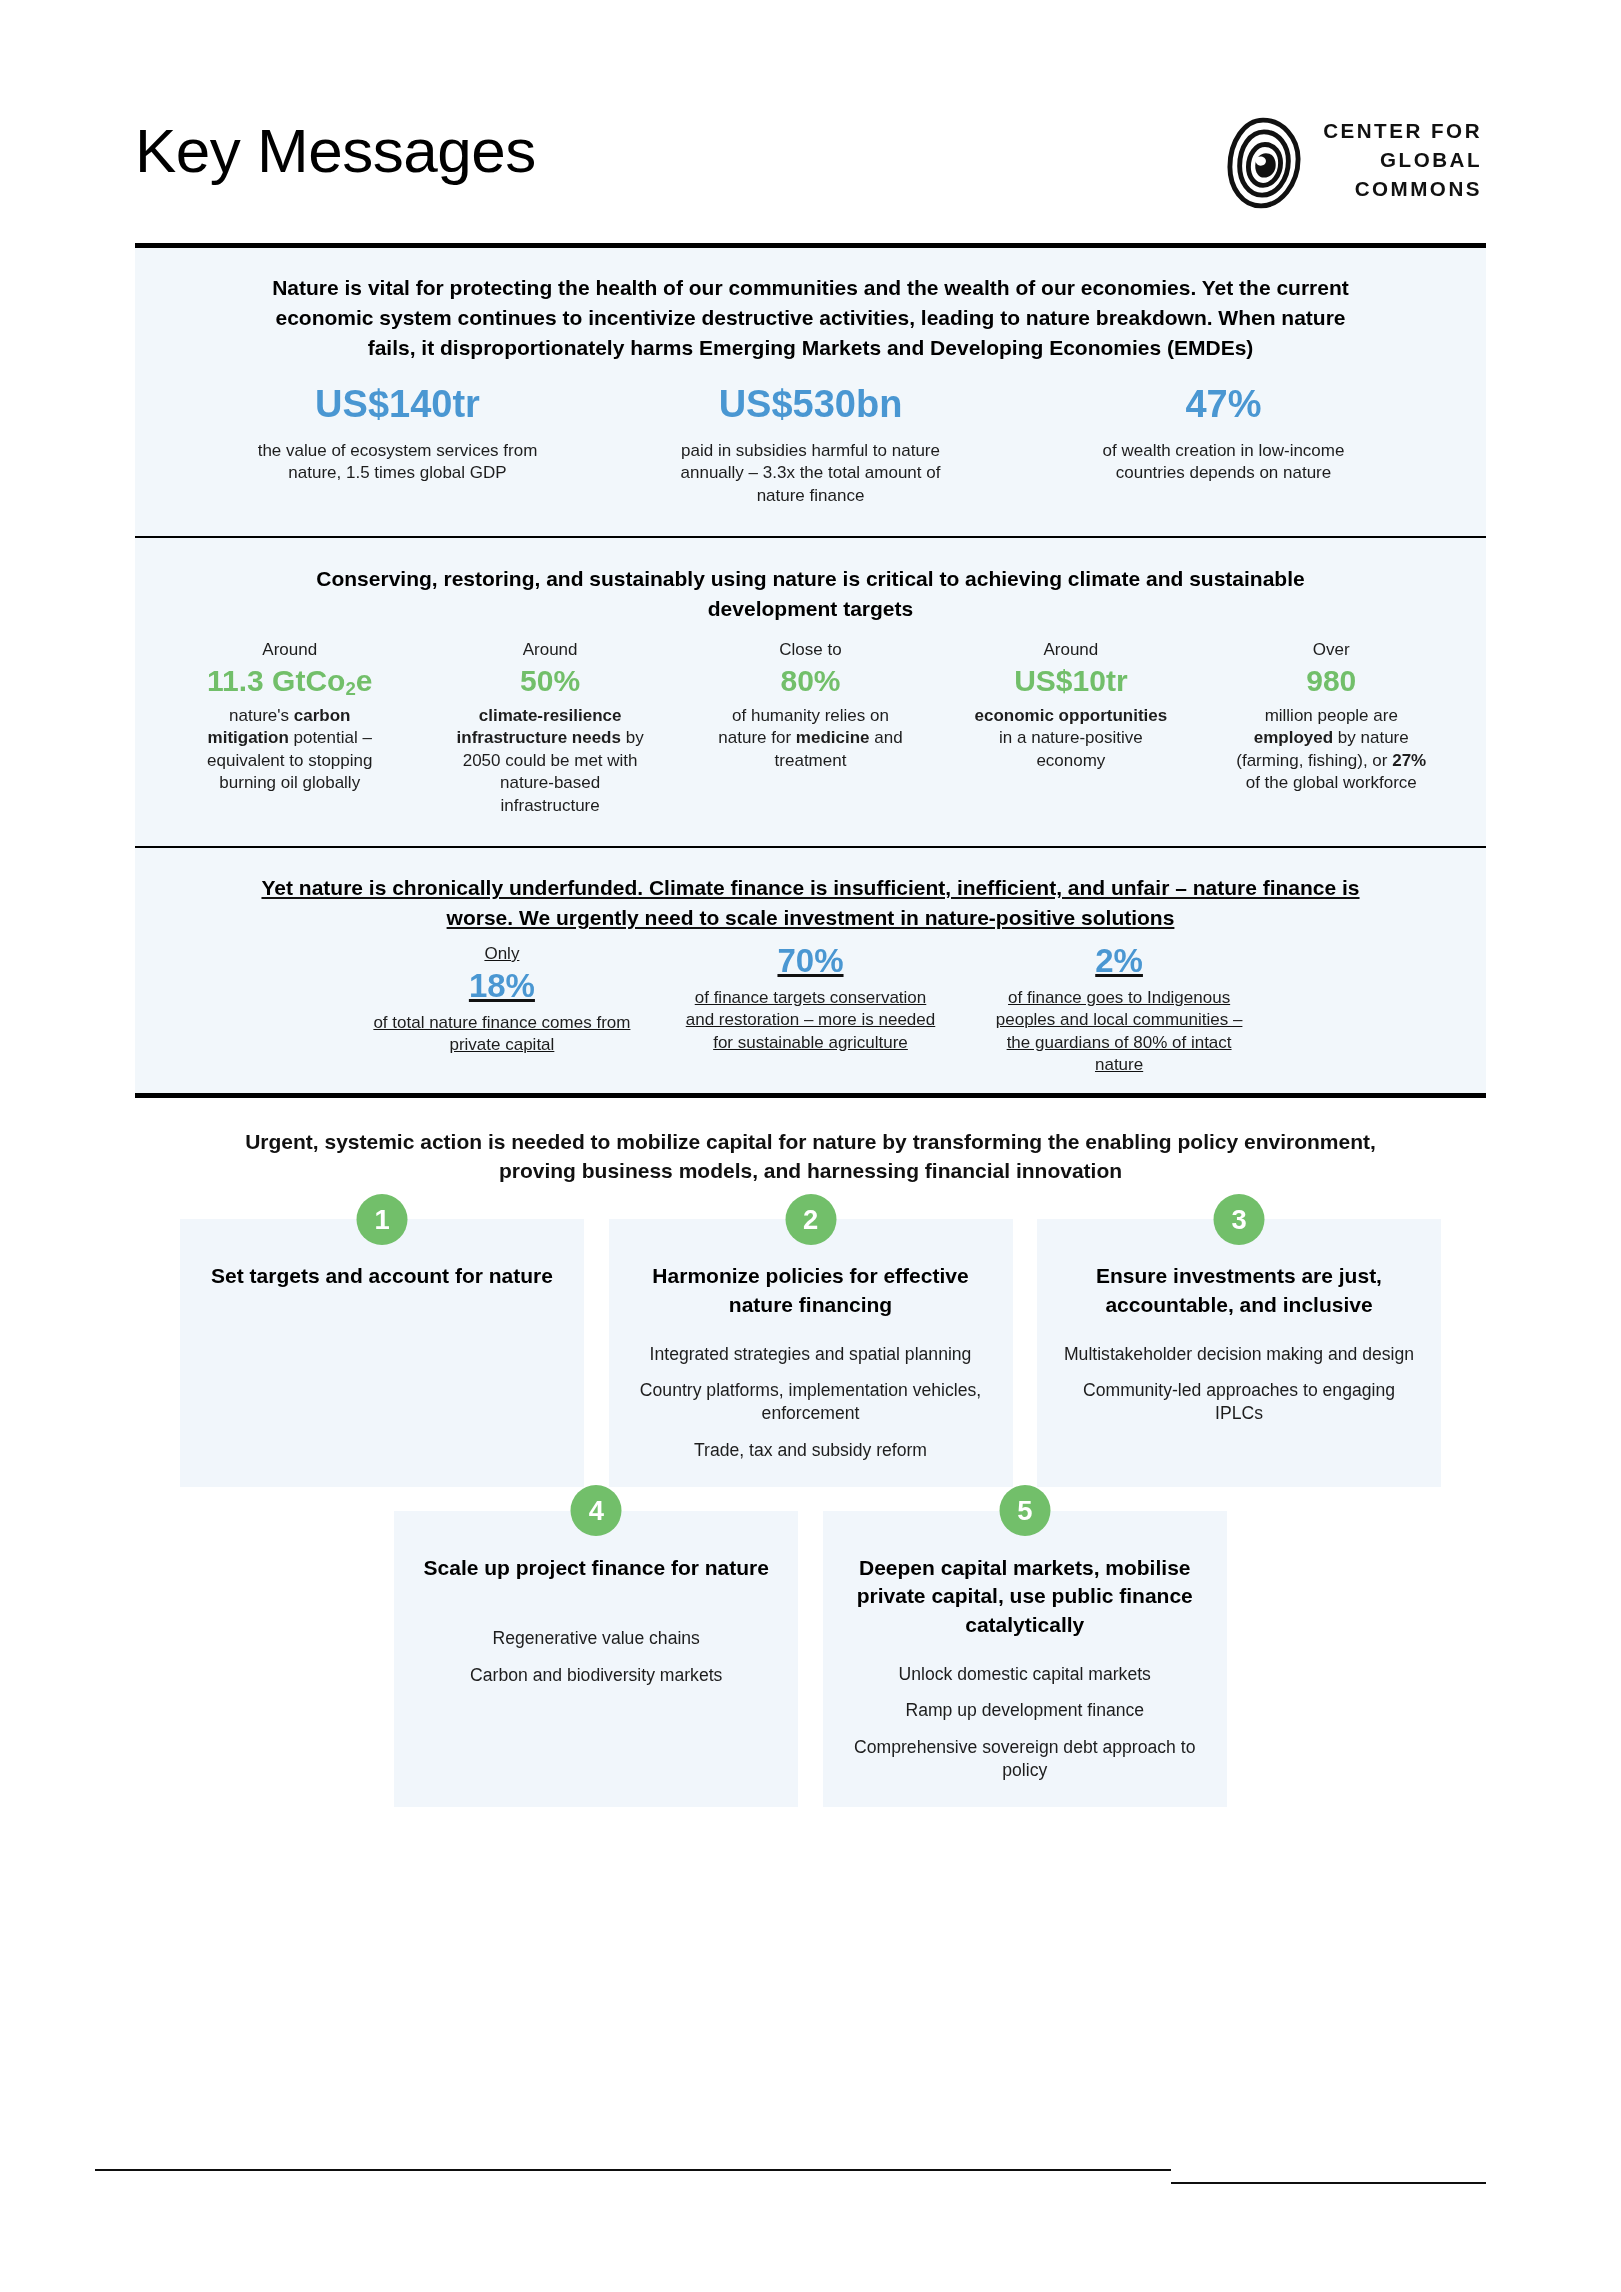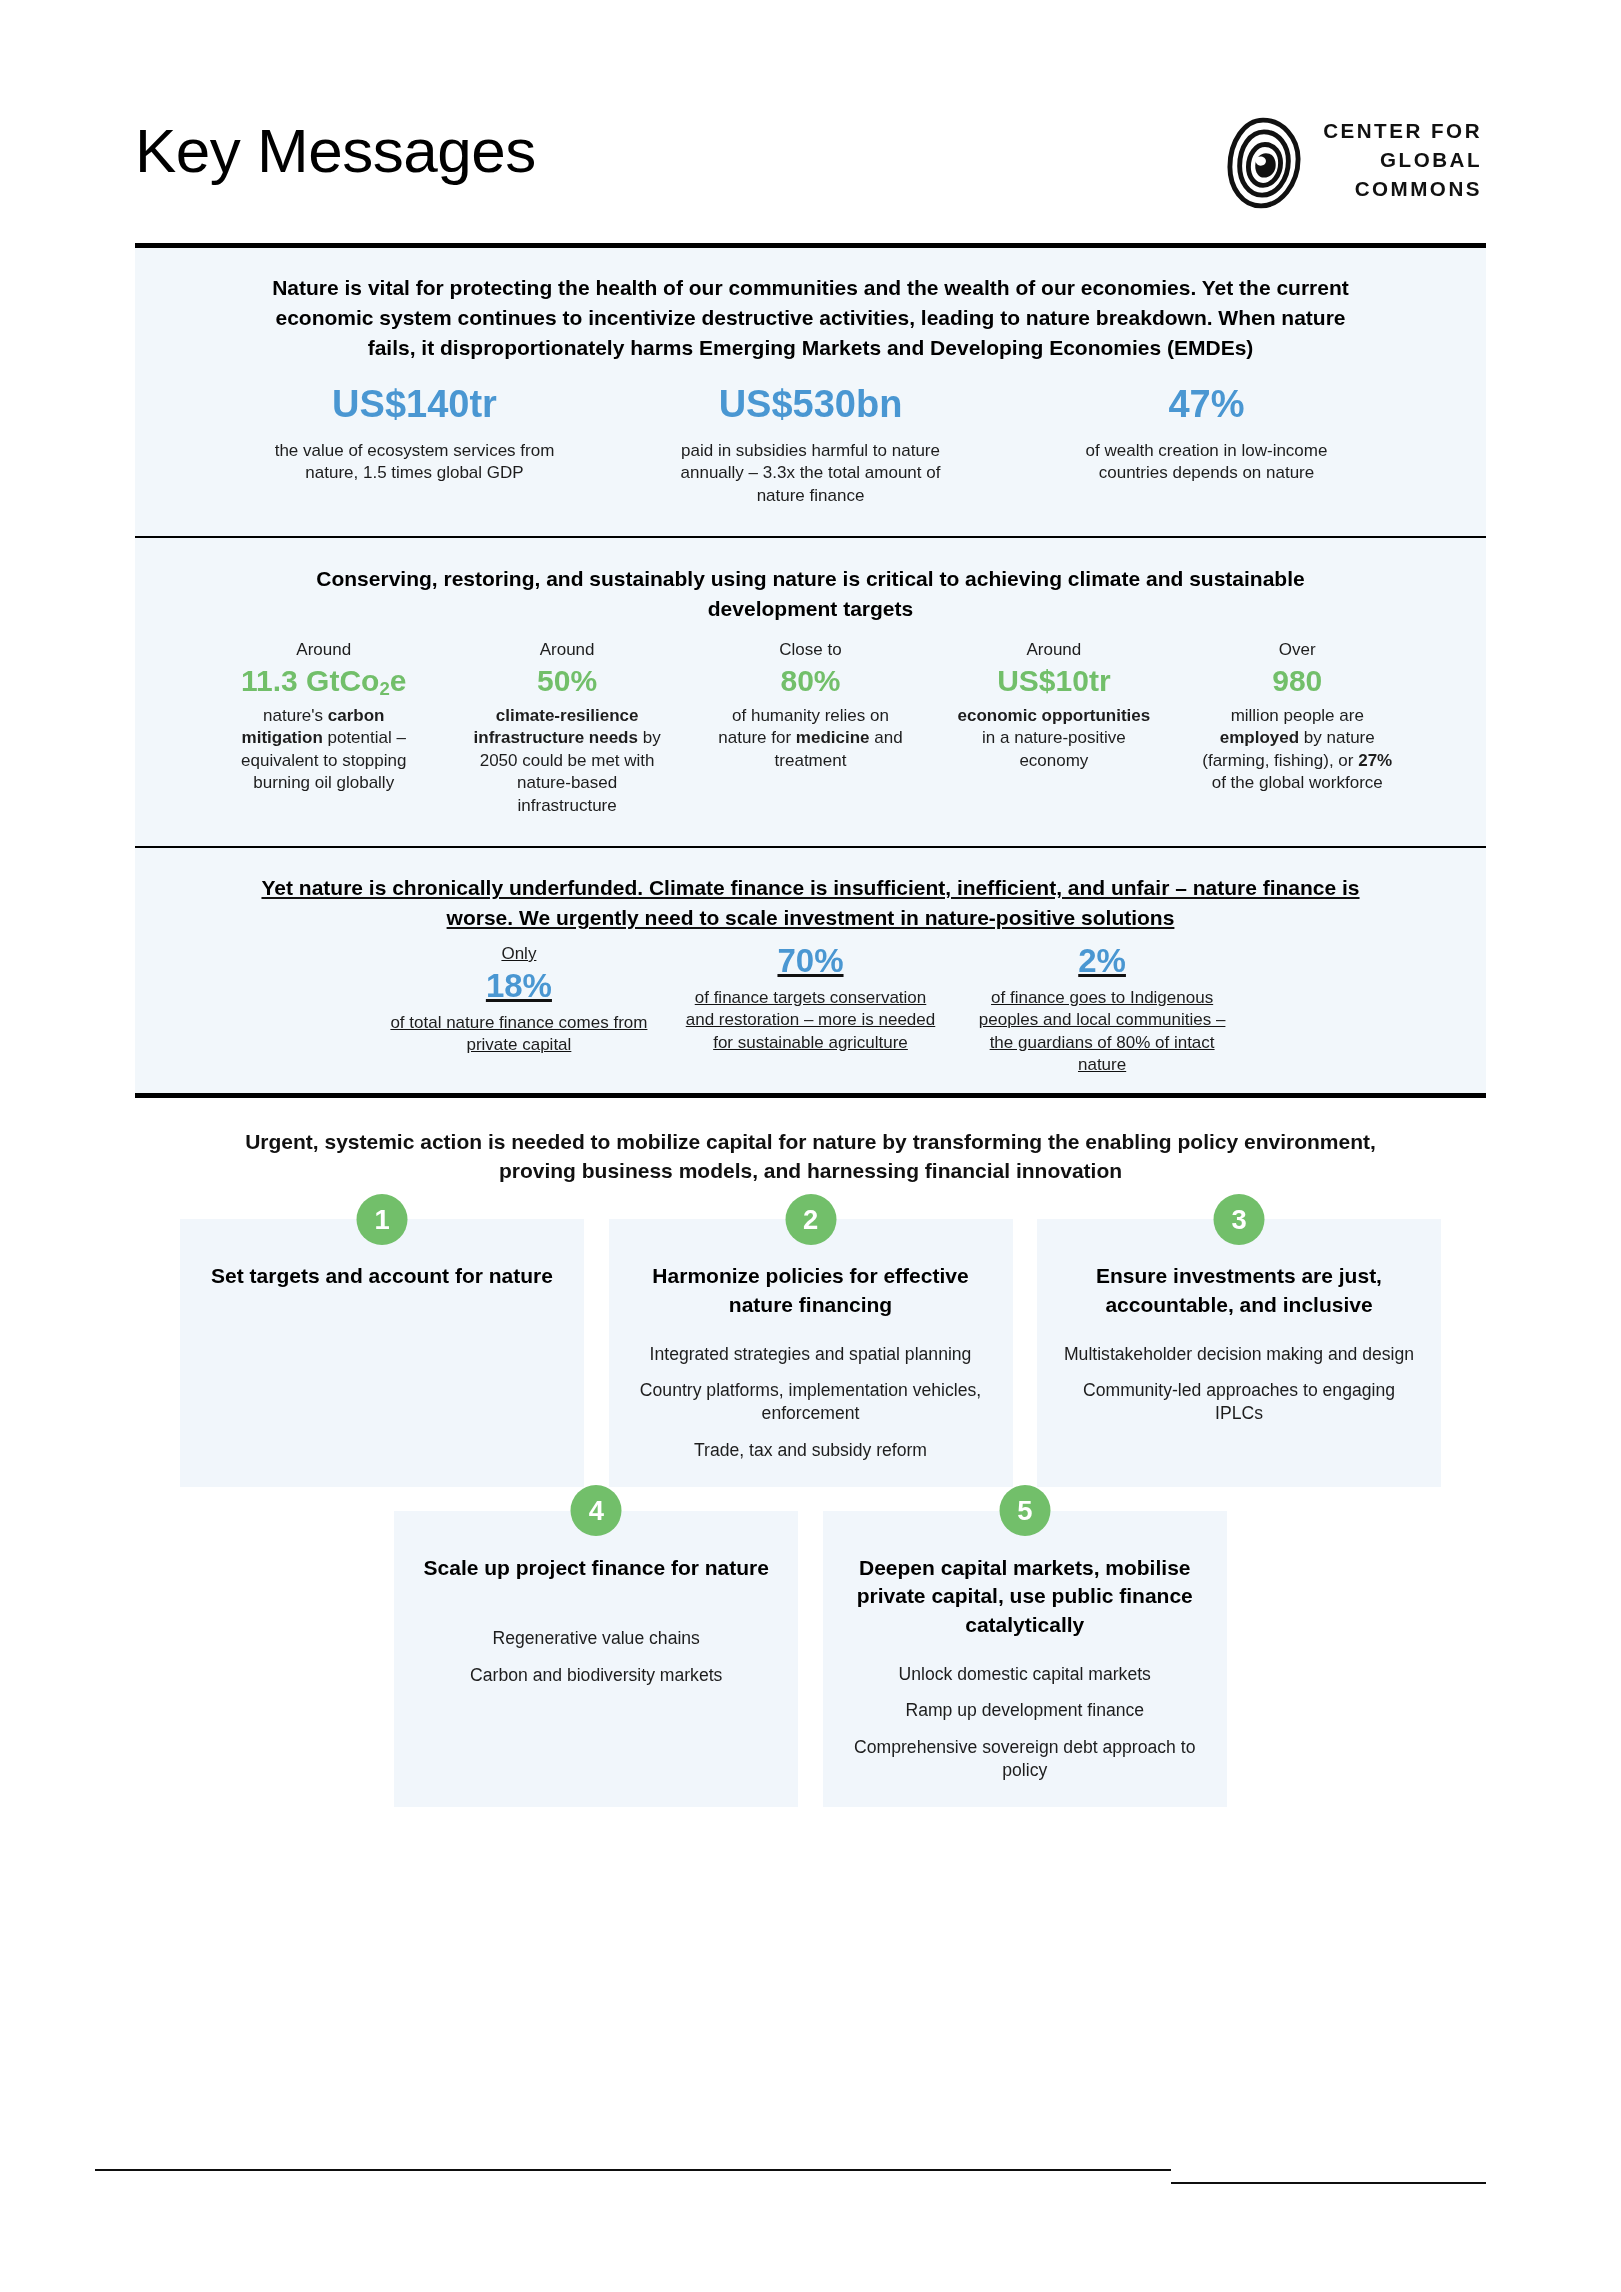--- a/index.html
+++ b/index.html
@@ -71,20 +71,21 @@
   }
   .panel-heading.w1 { max-width: 1098px; }
   .panel-heading.w2 { max-width: 1000px; }
   .panel-heading.w3 { max-width: 1157px; }
 
   
   .stats {
     display: flex;
     justify-content: center;
     align-items: flex-start;
+    gap: 17px;
   }
   .stat { text-align: center; padding: 0 5.9px; }
   .stat-pre {
     font-size: 17px;
     font-weight: 400;
     line-height: 1.35;
     color: #1d1d1d;
     margin-bottom: 2px;
   }
   .stat-value {

